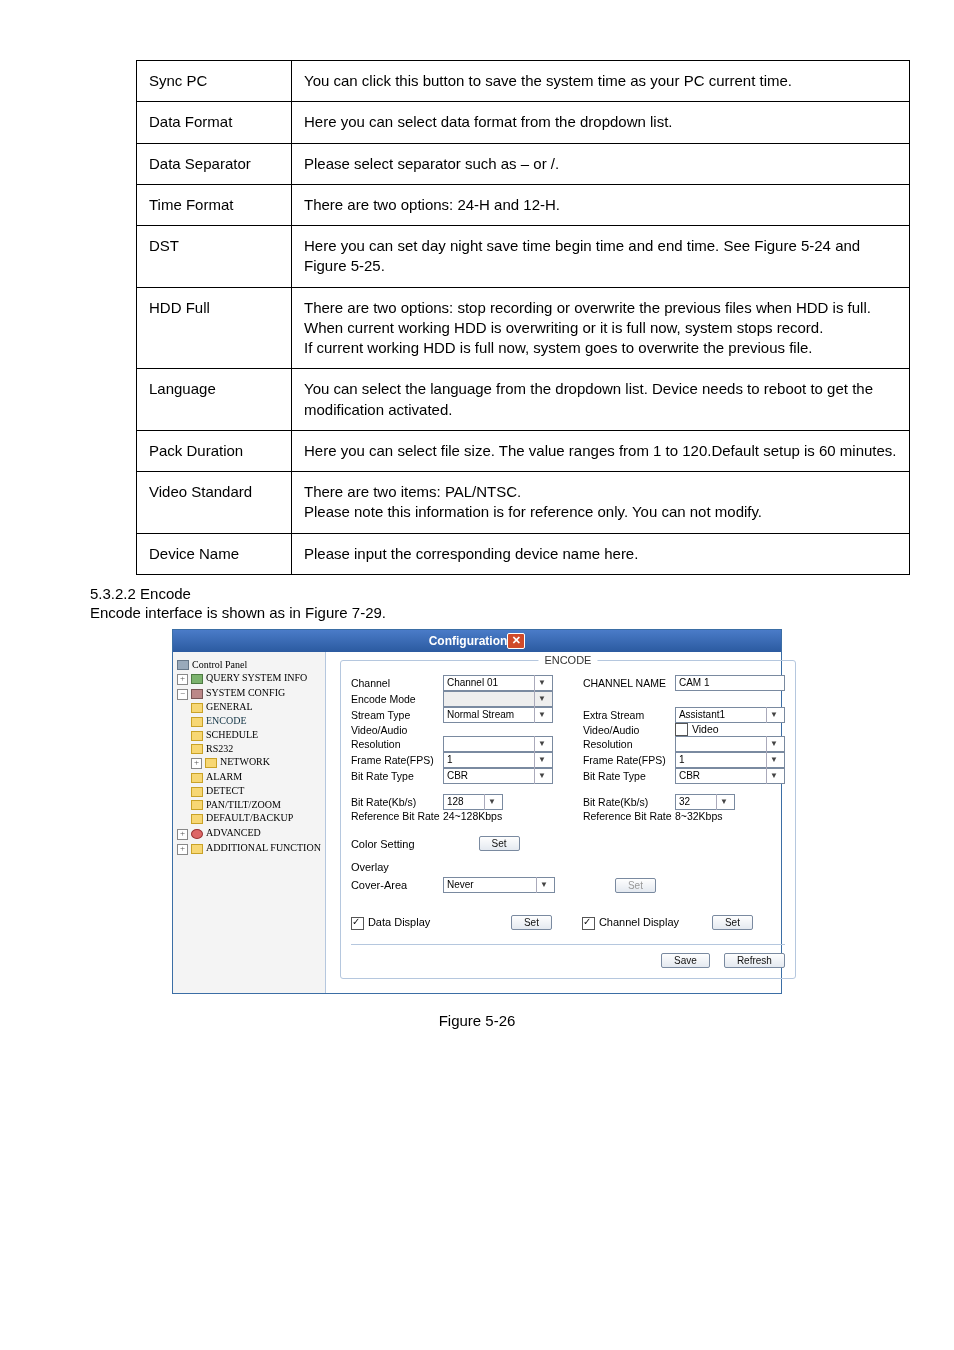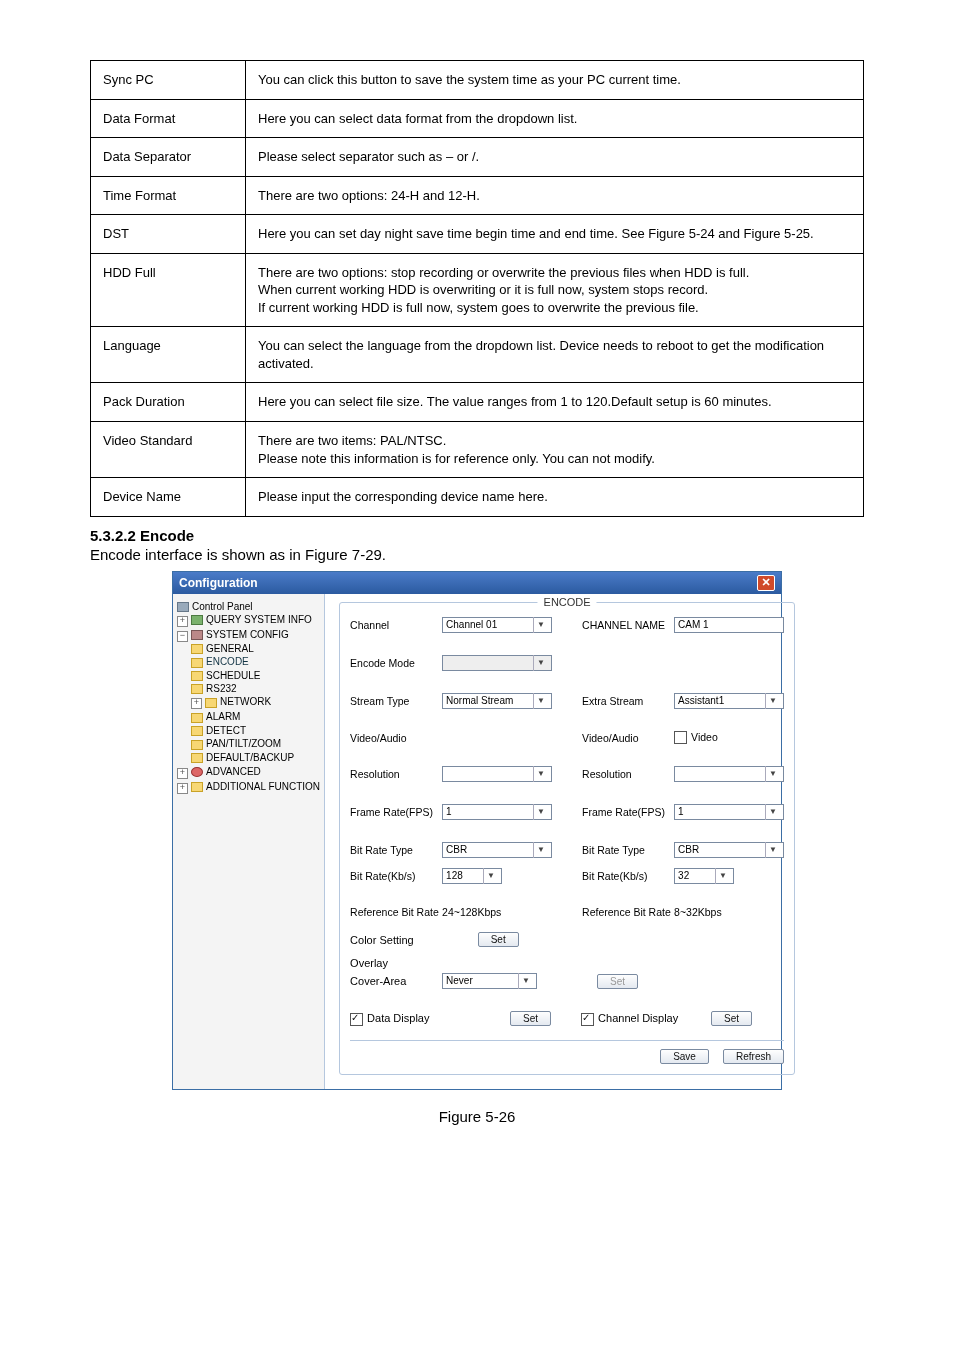--- a/index.html
+++ b/index.html
@@ -8,36 +8,36 @@
     background: #fff;
     font-family: Arial, Helvetica, sans-serif;
     width: 954px;
   }
   .page {
     padding: 60px 90px 40px 90px;
   }
   table.info-table {
     border-collapse: collapse;
     width: 100%;
-    font-size: 13px;
+    font-size: 15px;
+    margin-left: 46px;
   }
   table.info-table td {
     border: 1px solid #000;
     padding: 10px 12px;
     vertical-align: top;
     line-height: 1.35;
   }
   table.info-table td.col-param {
     width: 130px;
     white-space: normal;
   }
   .section-heading {
     font-size: 15px;
     margin-top: 10px;
-    font-weight: bold;
   }
   .section-text {
     font-size: 15px;
     margin: 2px 0 8px 0;
   }
 
   
   .config-wrap {
     width: 610px;
     margin: 0 auto;
@@ -47,21 +47,21 @@
     font-family: Tahoma, Arial, sans-serif;
     font-size: 11px;
     background: #fff;
   }
   .config-titlebar {
     background: linear-gradient(#4a7bc8, #2b5aa0);
     color: #fff;
     font-weight: bold;
     padding: 3px 6px;
     display: flex;
-    justify-content: space-between;
+    justify-content: center;
     align-items: center;
     font-size: 12px;
   }
   .close-btn {
     background: #d04a2a;
     border: 1px solid #fff;
     color: #fff;
     width: 16px;
     height: 14px;
     font-size: 11px;
@@ -76,20 +76,21 @@
     width: 160px;
     background: #f4f4f4;
     border-right: 1px solid #b5c7de;
     padding: 6px 4px;
     font-size: 10px;
   }
   .tree ul {
     list-style: none;
     margin: 0;
     padding: 0 0 0 14px;
+    font-family: Liberation Serif, serif;
   }
   .tree > ul { padding-left: 0; }
   .tree li {
     padding: 1px 0;
     white-space: nowrap;
   }
   .tree-icon {
     display: inline-block;
     width: 10px;
     height: 8px;
@@ -131,21 +132,21 @@
     left: 50%;
     transform: translateX(-50%);
     background: #fff;
     padding: 0 6px;
     font-size: 11px;
     color: #333;
   }
   .form-grid {
     display: grid;
     grid-template-columns: 92px 110px 30px 92px 110px;
-    row-gap: 22px;
+    row-gap: 0;
     align-items: center;
     font-size: 10.5px;
   }
   .form-grid .spacer { }
   .input-box, .select-box {
     border: 1px solid #7a8aa0;
     background: #fff;
     height: 16px;
     font-size: 10px;
     padding: 0 3px;
@@ -401,21 +402,21 @@
             <div style="display:flex;align-items:center;gap:64px">
               <span>Color Setting</span>
               <span class="btn">Set</span>
             </div>
 
             <div style="height:10px"></div>
             <div>Overlay</div>
 
             <div style="display:flex;align-items:center;gap:20px;margin-top:4px">
               <span style="width:72px">Cover-Area</span>
-              <span class="select-box" style="width:95px">
+              <span class="select-box" style="width:112px">
                   <span>Never</span>
                   <span class="select-arrow">▼</span>
                 </span>
               <span style="width:20px"></span>
               <span class="btn disabled">Set</span>
             </div>
 
             <div style="height:22px"></div>
 
             <div style="display:flex;align-items:center">

